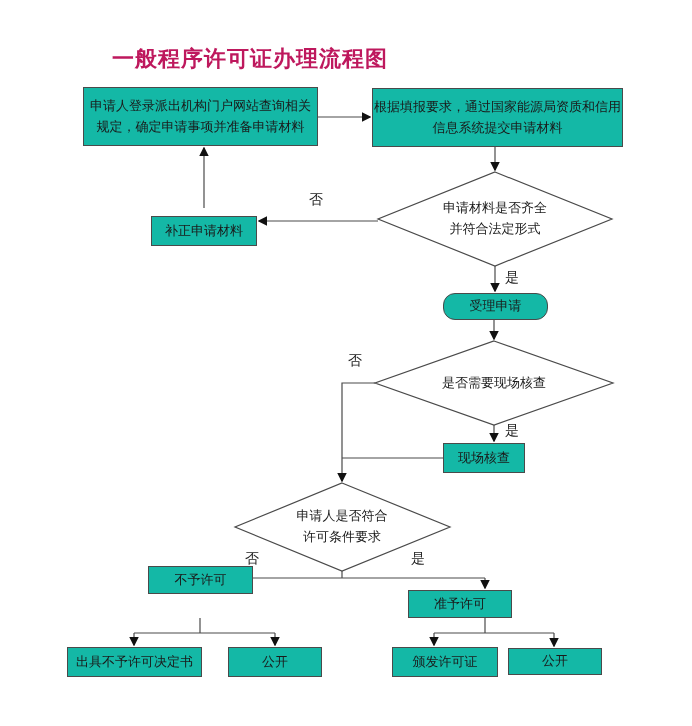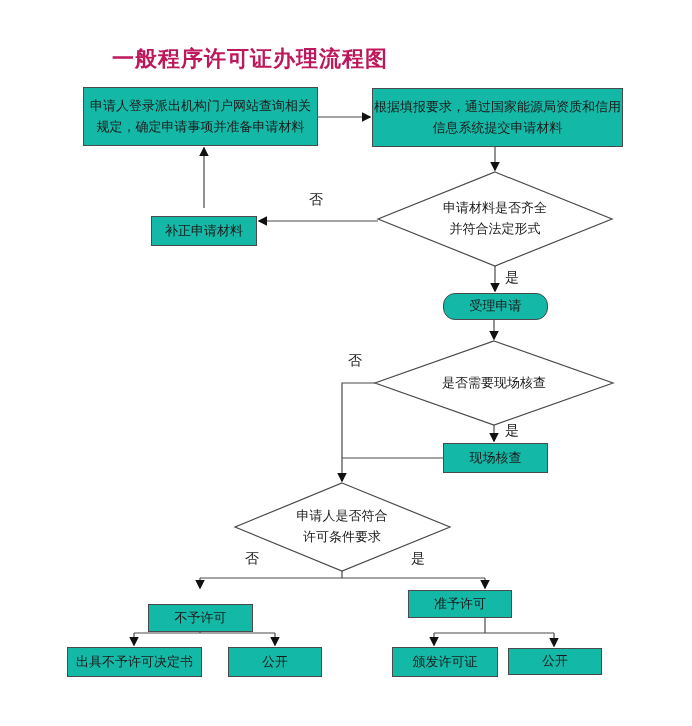--- a/index.html
+++ b/index.html
@@ -87,22 +87,22 @@
     <polygon class="diamond" points="494,341 613,383 494,425 375,383"></polygon>
     <polygon class="diamond" points="342,483 450,527 342,571 235,527"></polygon>
   </svg>
 
   <div class="node" style="left:83px;top:87px;width:235px;height:59px;">申请人登录派出机构门户网站查询相关
 规定，确定申请事项并准备申请材料</div>
   <div class="node" style="left:372px;top:88px;width:251px;height:59px;">根据填报要求，通过国家能源局资质和信用
 信息系统提交申请材料</div>
   <div class="node" style="left:151px;top:208px;width:106px;height:30px;margin-top:8px;">补正申请材料</div>
   <div class="node" style="left:443px;top:293px;width:105px;height:27px;border-radius:12px;">受理申请</div>
-  <div class="node" style="left:443px;top:443px;width:105px;height:30px;">现场核查</div>
-  <div class="node" style="left:148px;top:604px;width:105px;height:28px;">不予许可</div>
+  <div class="node" style="left:443px;top:443px;width:82px;height:30px;">现场核查</div>
+  <div class="node" style="left:148px;top:566px;width:105px;height:28px;">不予许可</div>
   <div class="node" style="left:408px;top:590px;width:104px;height:28px;">准予许可</div>
   <div class="node" style="left:67px;top:647px;width:135px;height:30px;">出具不予许可决定书</div>
   <div class="node" style="left:228px;top:647px;width:94px;height:30px;">公开</div>
   <div class="node" style="left:392px;top:647px;width:106px;height:30px;">颁发许可证</div>
   <div class="node" style="left:508px;top:648px;width:94px;height:27px;">公开</div>
 
   <div class="dtext" style="left:395px;top:191px;width:200px;height:56px;">申请材料是否齐全
 并符合法定形式</div>
   <div class="dtext" style="left:242px;top:499px;width:200px;height:56px;">申请人是否符合
 许可条件要求</div>

